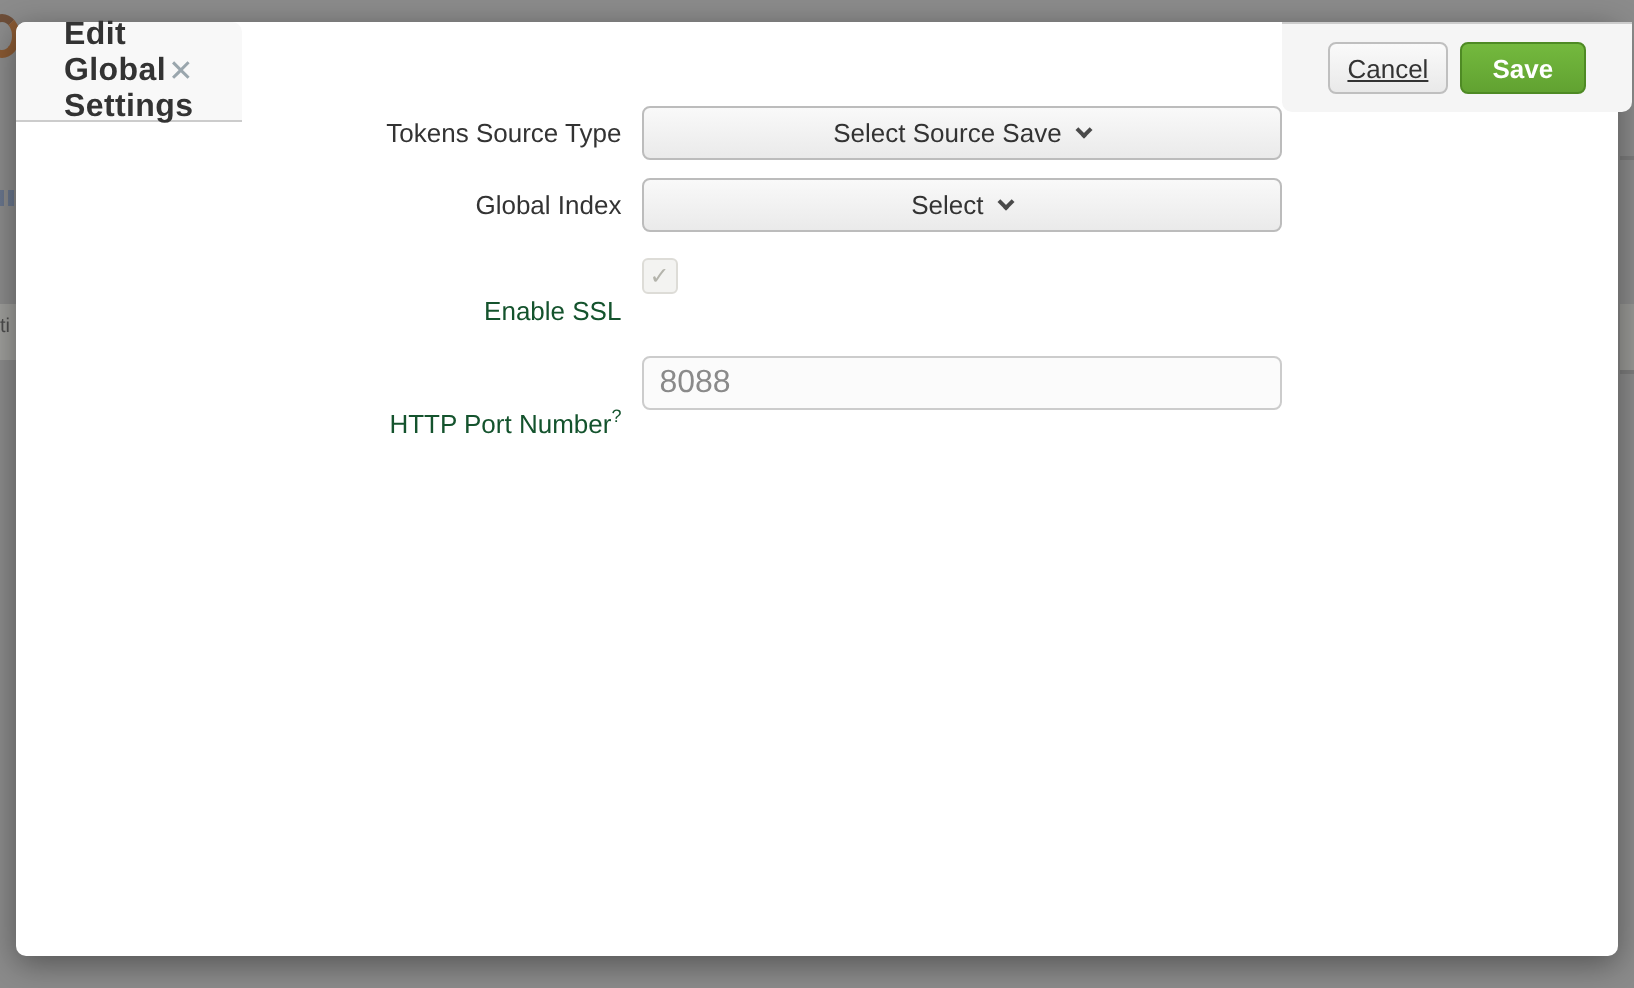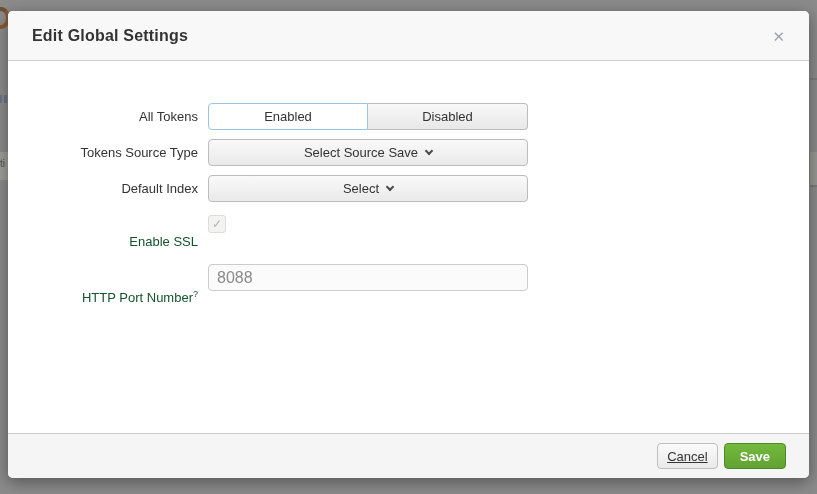--- a/index.html
+++ b/index.html
@@ -27,21 +27,21 @@
   .bg-right-band { left: 810px; top: 152px; width: 7px; height: 33px; background: #989895; }
   .bg-right-line1 { left: 810px; top: 78px; width: 7px; height: 2px; background: #7c7c7c; }
   .bg-right-line2 { left: 810px; top: 185px; width: 7px; height: 2px; background: #7c7c7c; }
 
   
   .modal {
     position: absolute; left: 8px; top: 11px;
     width: 801px; height: 467px;
     background: #fff; border-radius: 5px;
     box-shadow: 0 4px 16px rgba(0,0,0,.4);
-    display: flex; flex-direction: column;
+    display: flex; flex-direction: row;
   }
   .modal-header {
     height: 50px; flex: 0 0 50px;
     background: #f8f8f8;
     border-bottom: 1px solid #cccccc;
     border-radius: 5px 5px 0 0;
     display: flex; align-items: center;
     padding: 0 24px; position: relative;
   }
   .modal-title { font-size: 16px; font-weight: bold; color: #333; letter-spacing: .2px; }
@@ -145,42 +145,33 @@
 
   <div class="modal">
 
     <div class="modal-header">
       <div class="modal-title">Edit Global Settings</div>
       <div class="close-btn">✕</div>
     </div>
 
     <div class="modal-body">
 
-      <div class="form-row">
-        <div class="form-label">All Tokens</div>
-        <div class="control-col">
-          <div class="toggle-group">
-            <div class="toggle-btn active">Enabled</div>
-            <div class="toggle-btn">Disabled</div>
-          </div>
-        </div>
-      </div>
 
       <div class="form-row">
         <div class="form-label">Tokens Source Type</div>
         <div class="control-col">
           <div class="dropdown-btn">
             <span>Select Source Save</span>
             <span class="chevron"></span>
           </div>
         </div>
       </div>
 
       <div class="form-row">
-        <div class="form-label">Default Index</div>
+        <div class="form-label">Global Index</div>
         <div class="control-col">
           <div class="dropdown-btn">
             <span>Select</span>
             <span class="chevron"></span>
           </div>
         </div>
       </div>
 
       <div class="form-row">
         <div class="form-label disabled">Enable SSL</div>

